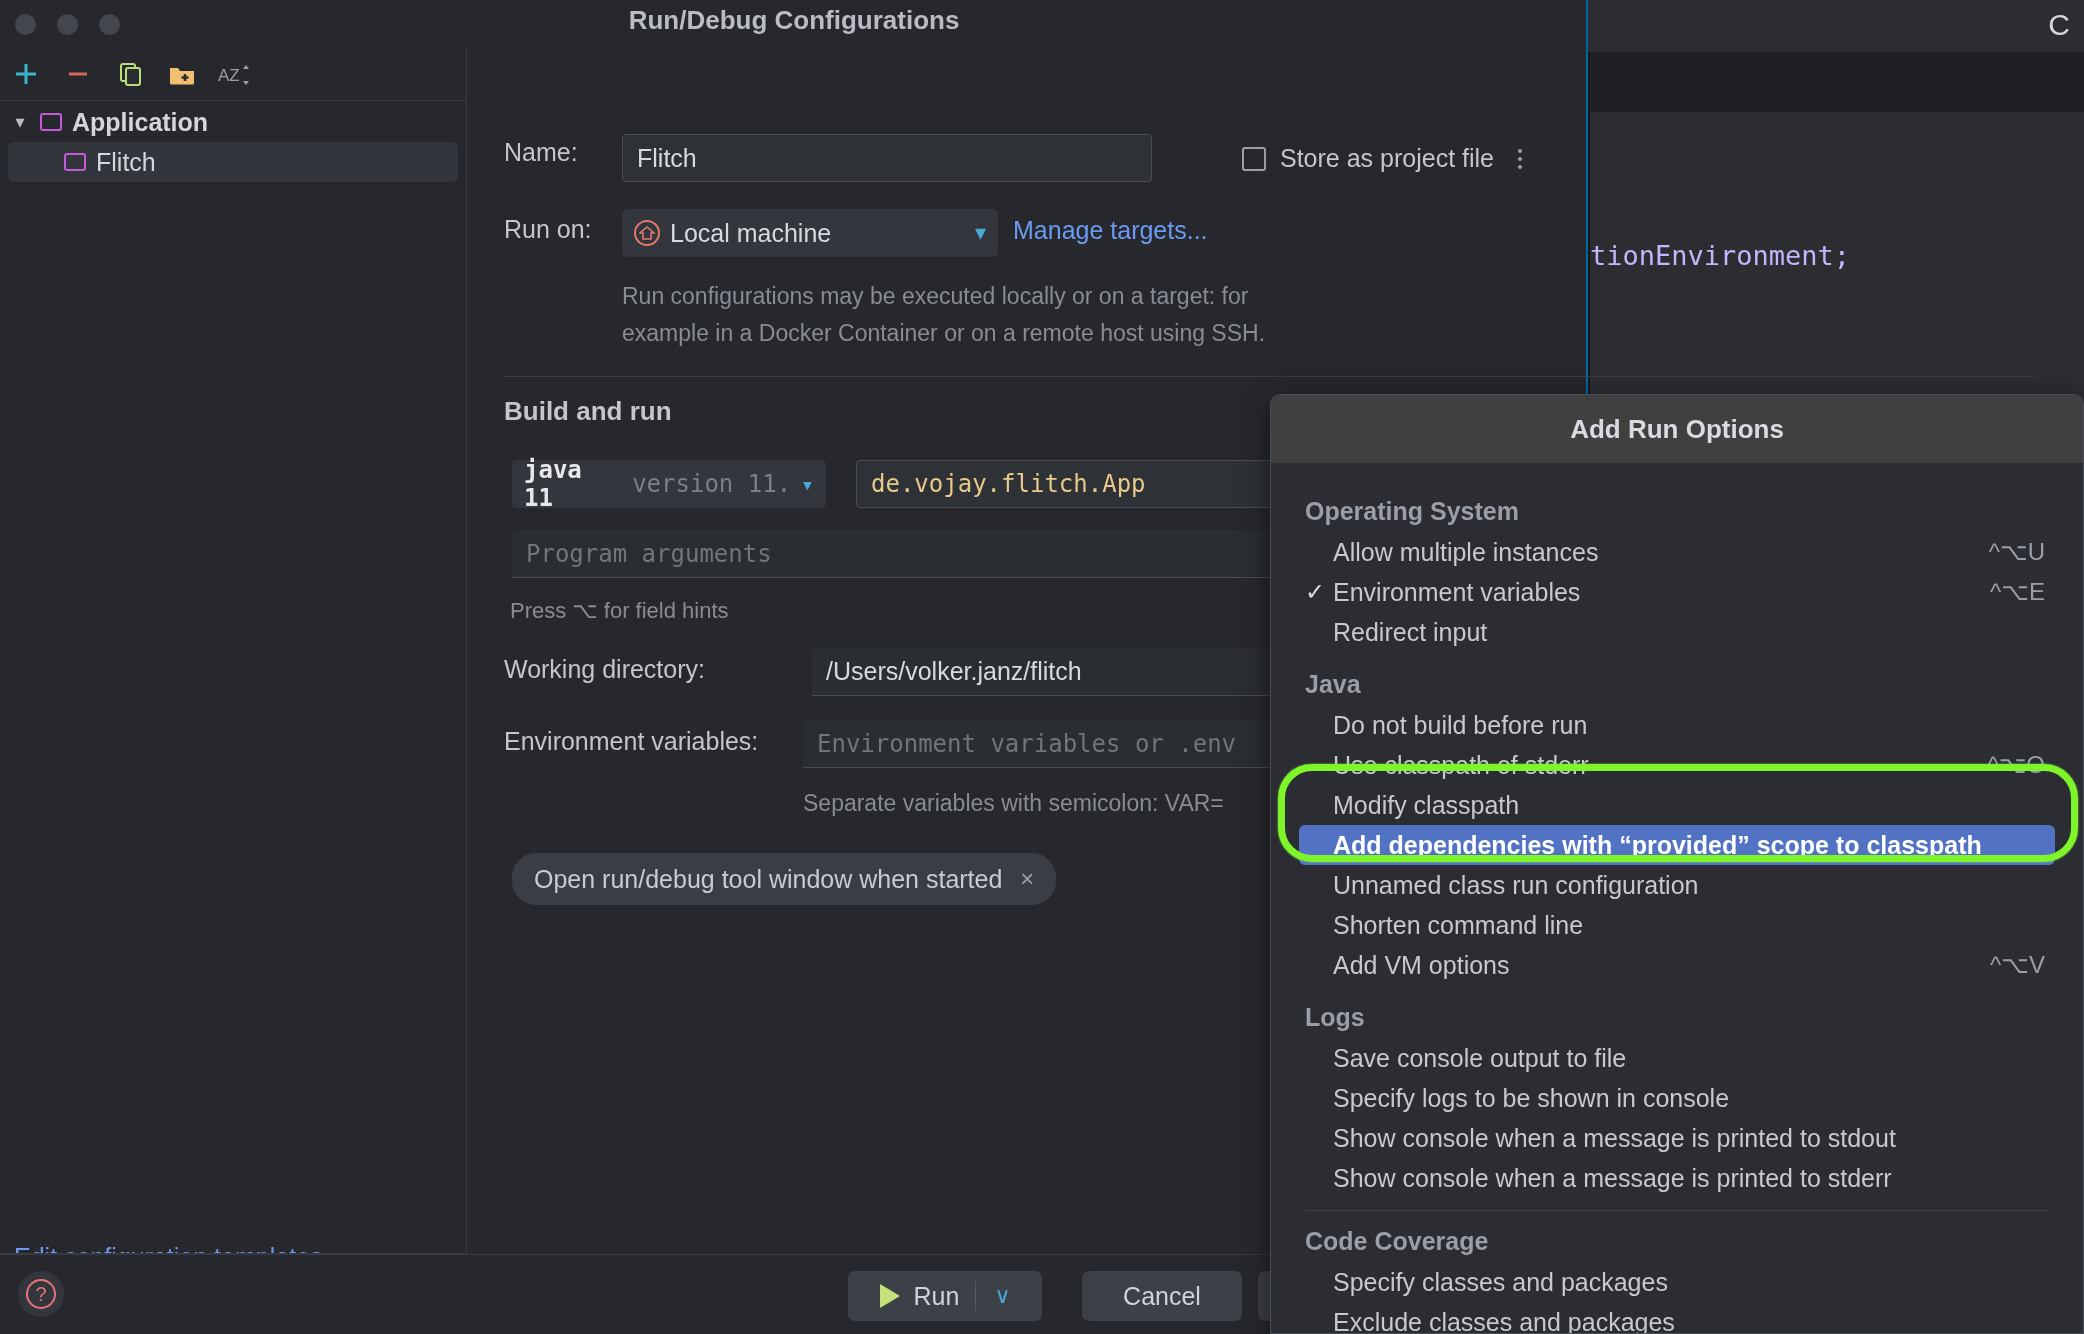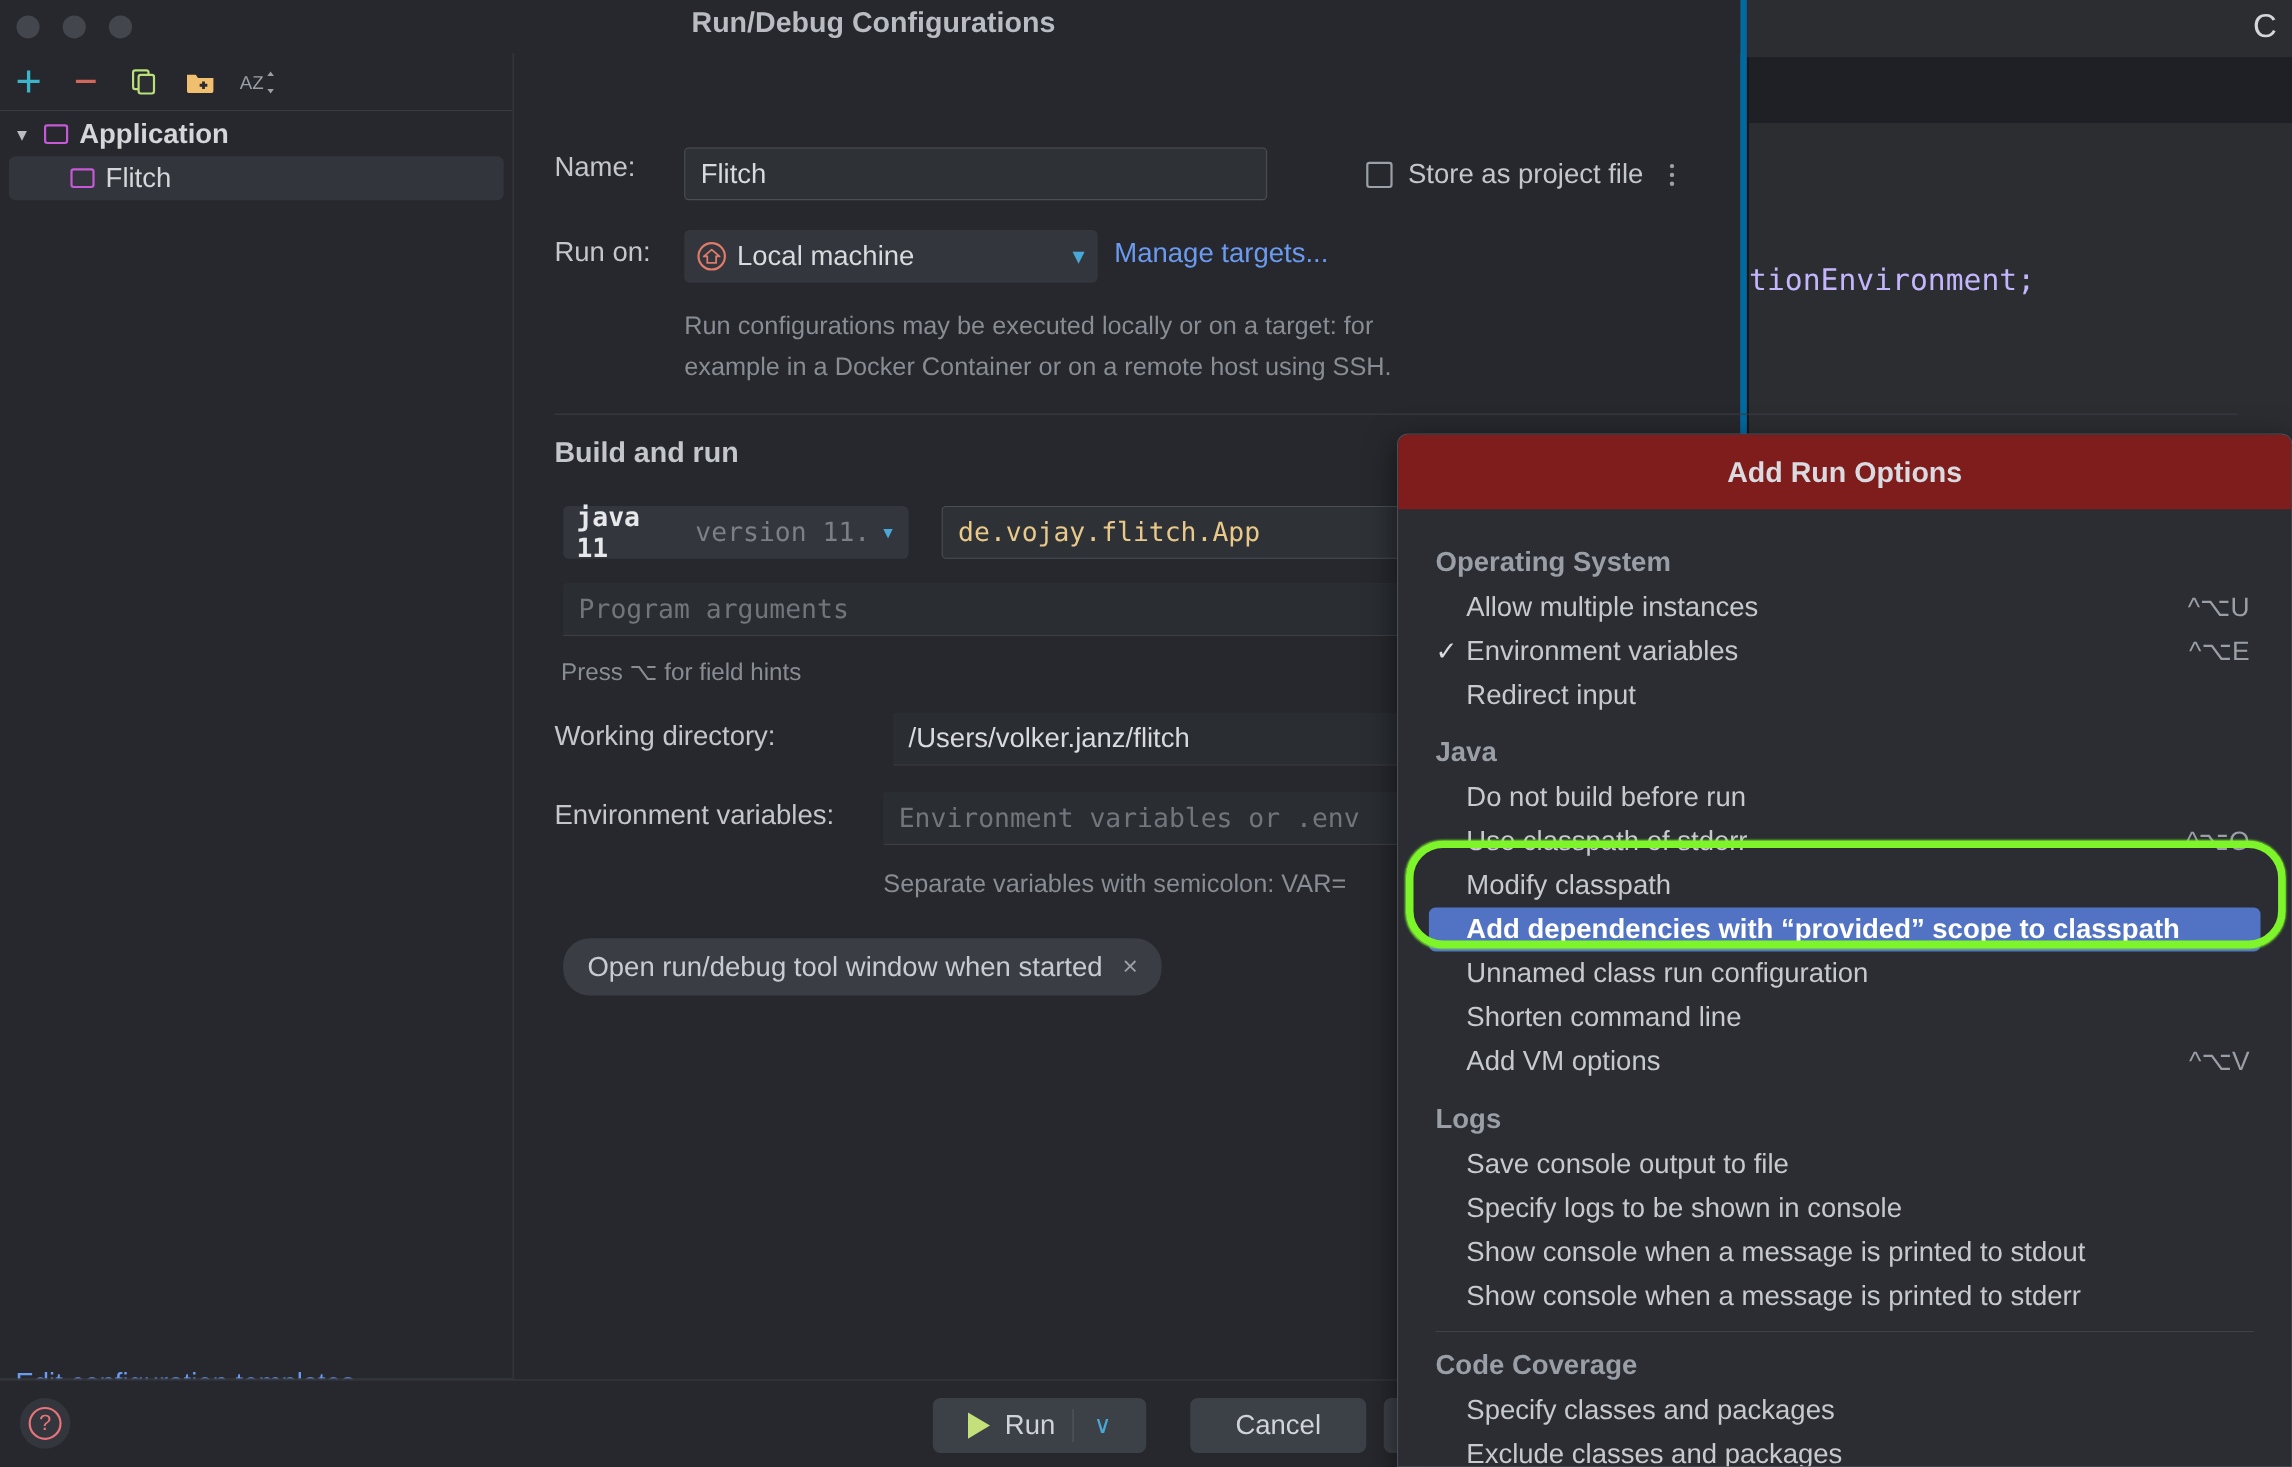--- a/index.html
+++ b/index.html
@@ -29,21 +29,21 @@
     position:absolute; left:2046px; top:432px;
     color:#70a5e8; font-size:27px; white-space:pre;
   }
   .ide-vsep { position:absolute; left:1588px; top:52px; bottom:18px; width:2px; background:#15171a; }
   .ide-bottom { position:absolute; left:1590px; bottom:0; right:0; height:18px; background:#2b2d31; border-top:1px solid #3a3d42;}
 
   
   .dialog {
     position:absolute; left:0; top:0; width:1588px; height:1334px;
     background:#26282d;
-    border-right:6px solid #0369a1;
+    border-right:2px solid #0369a1;
   }
   .titlebar { position:absolute; left:0; top:0; width:100%; height:48px; background:#26282d; }
   .traffic { position:absolute; top:14px; width:21px; height:21px; border-radius:50%; background:#43464d; }
   .traffic.t1 { left:15px; } .traffic.t2 { left:57px; } .traffic.t3 { left:99px; }
   .dialog-title {
     position:absolute; left:0; top:5px; width:1588px; text-align:center;
     color:#b9bcc2; font-size:26px; font-weight:bold;
   }
 
   
@@ -134,21 +134,21 @@
   .btn-cancel { left:1082px; width:160px; }
   .btn-third { left:1258px; width:120px; }
 
   
   .popup {
     position:absolute; left:1270px; top:394px; width:814px; height:940px;
     background:#2b2d33; border:1px solid #4a4e55; border-radius:10px 10px 0 0;
     overflow:hidden; box-shadow:0 8px 28px rgba(0,0,0,.55);
   }
   .popup-header {
-    height:68px; background:#7f1d1d; display:flex; align-items:center; justify-content:center;
+    height:68px; background:#404040; display:flex; align-items:center; justify-content:center;
     color:#d9dbe0; font-size:26px; font-weight:bold;
   }
   .popup-body { padding:16px; }
   .grp-title { color:#9a9ea6; font-size:25px; font-weight:bold; padding:18px 0 6px 18px; }
   .pitem {
     height:40px; display:flex; align-items:center; padding:0 22px 0 18px;
     color:#c6c9ce; font-size:25px; cursor:pointer; position:relative;
   }
   .pitem .check { width:28px; flex:0 0 auto; color:#d9dbe0; font-size:24px; }
   .pitem .ptxt { flex:1 1 auto; white-space:nowrap; }

